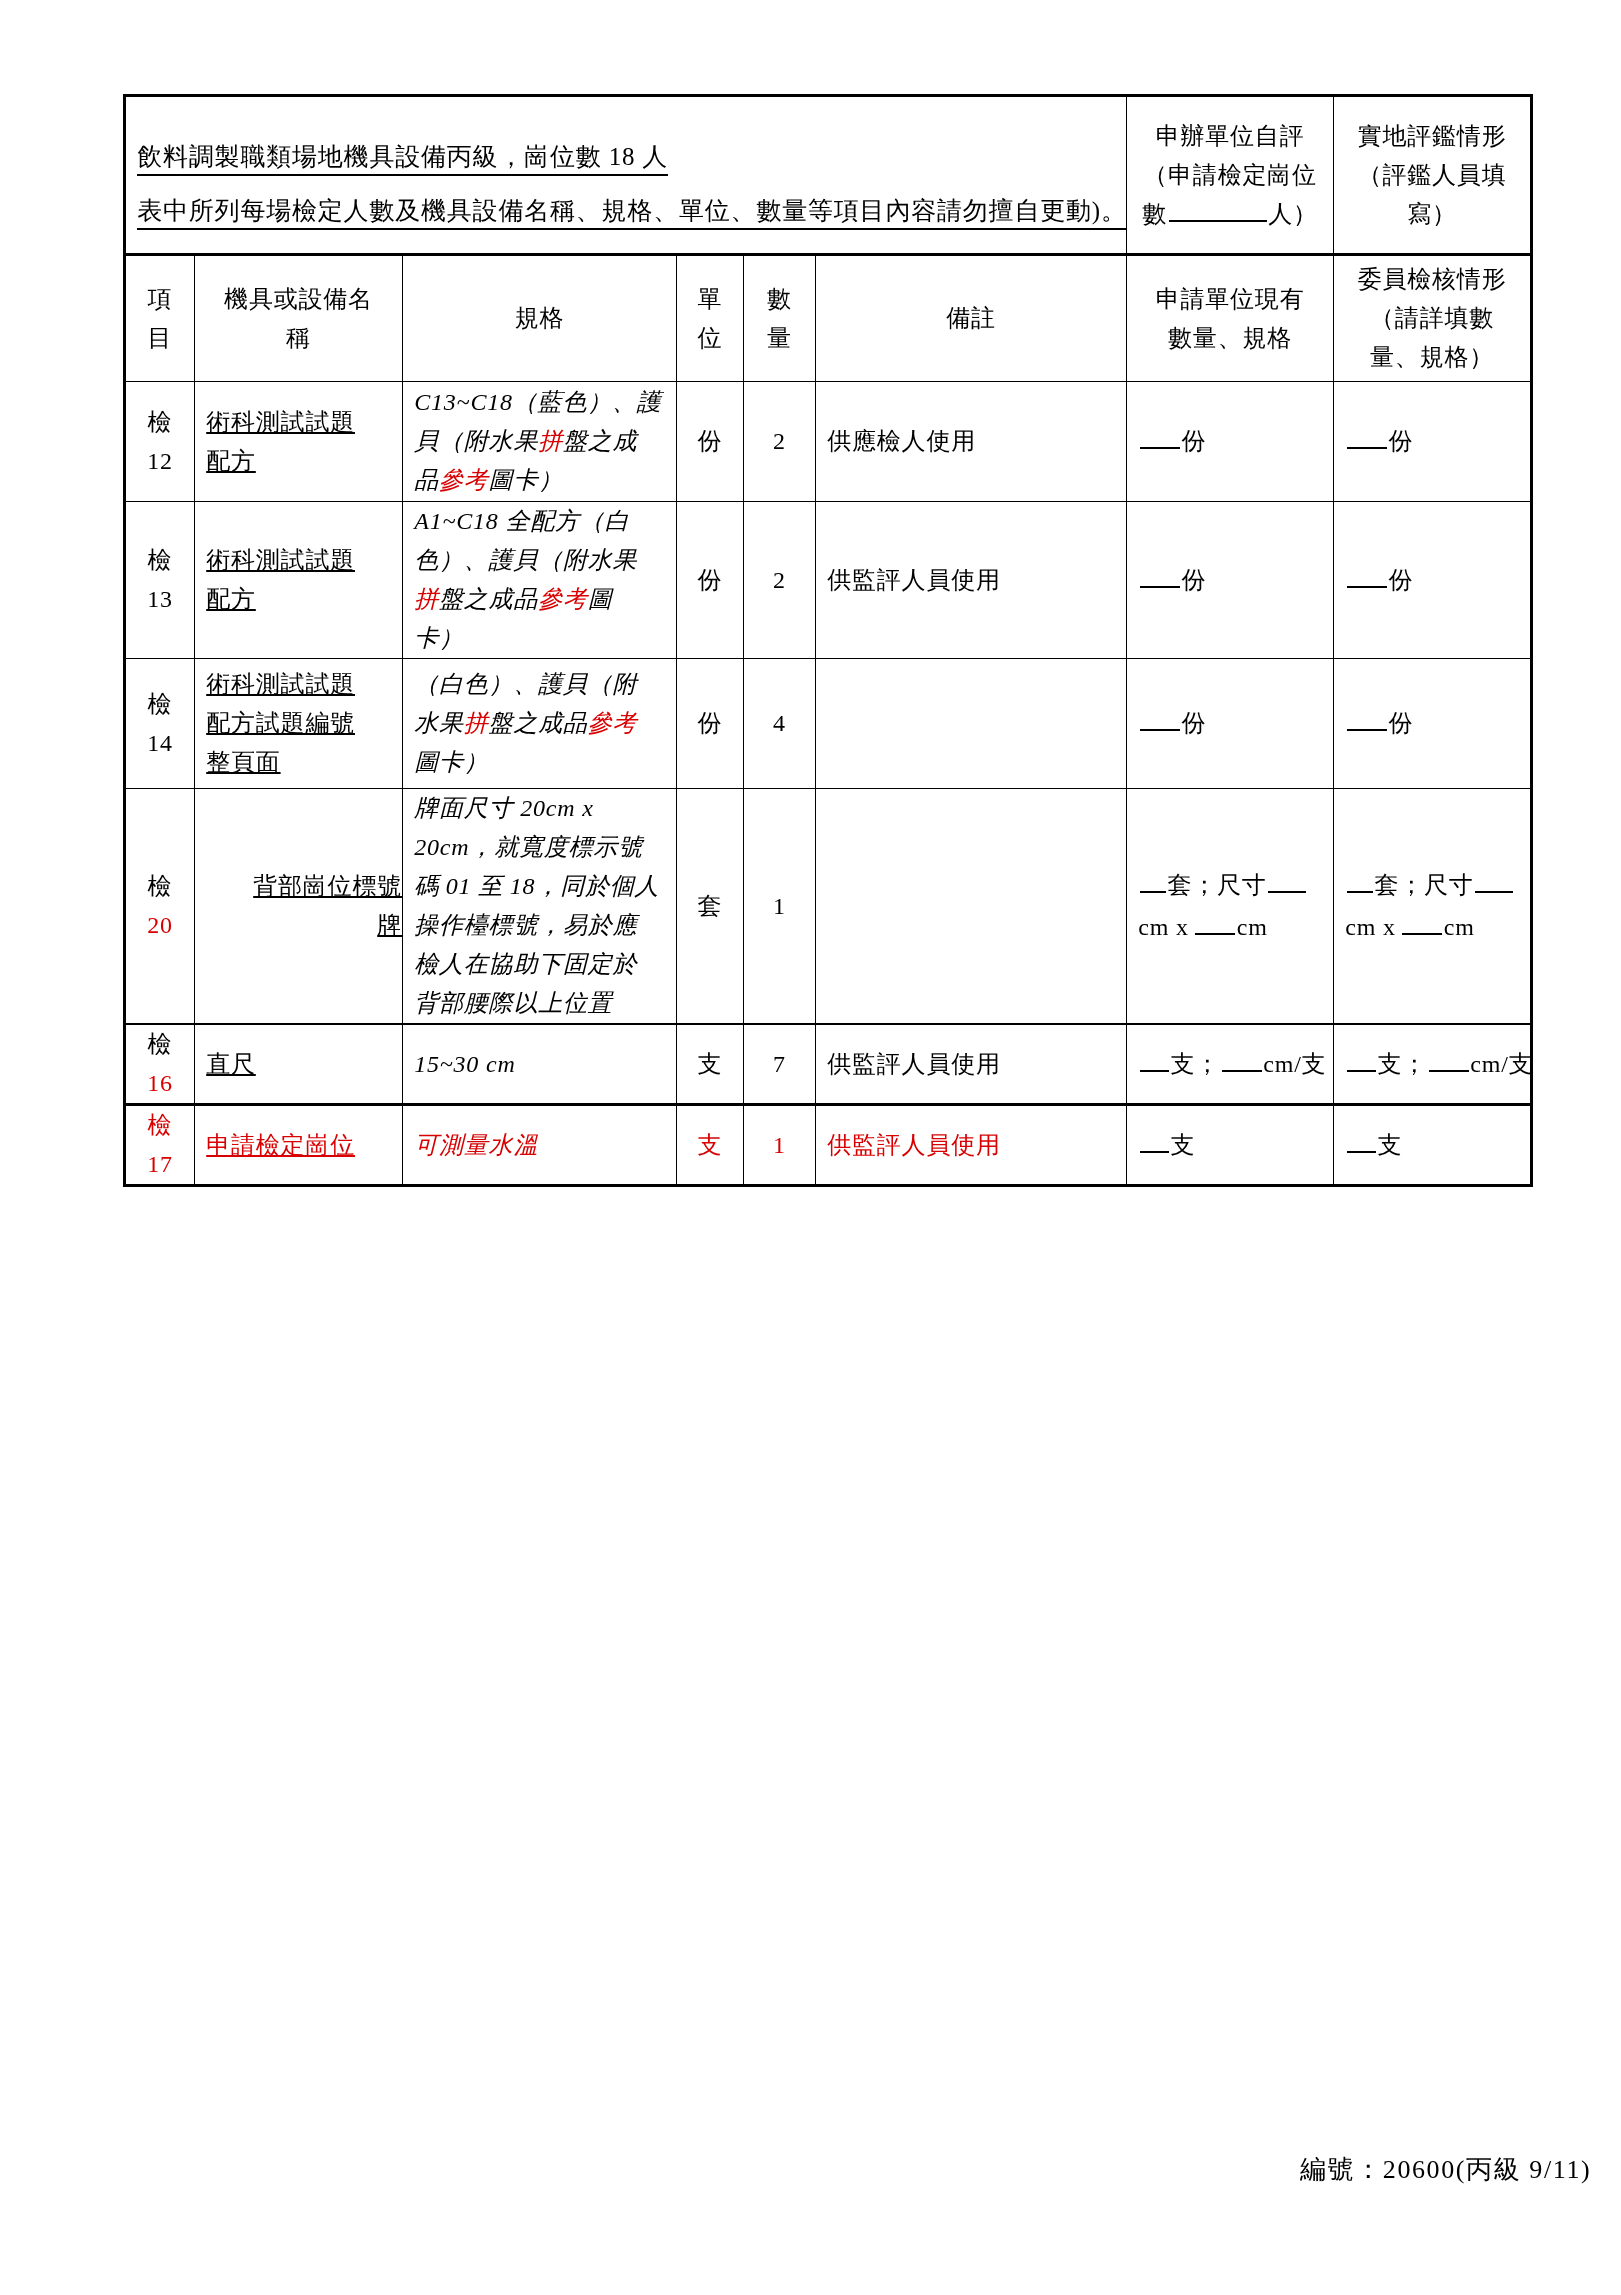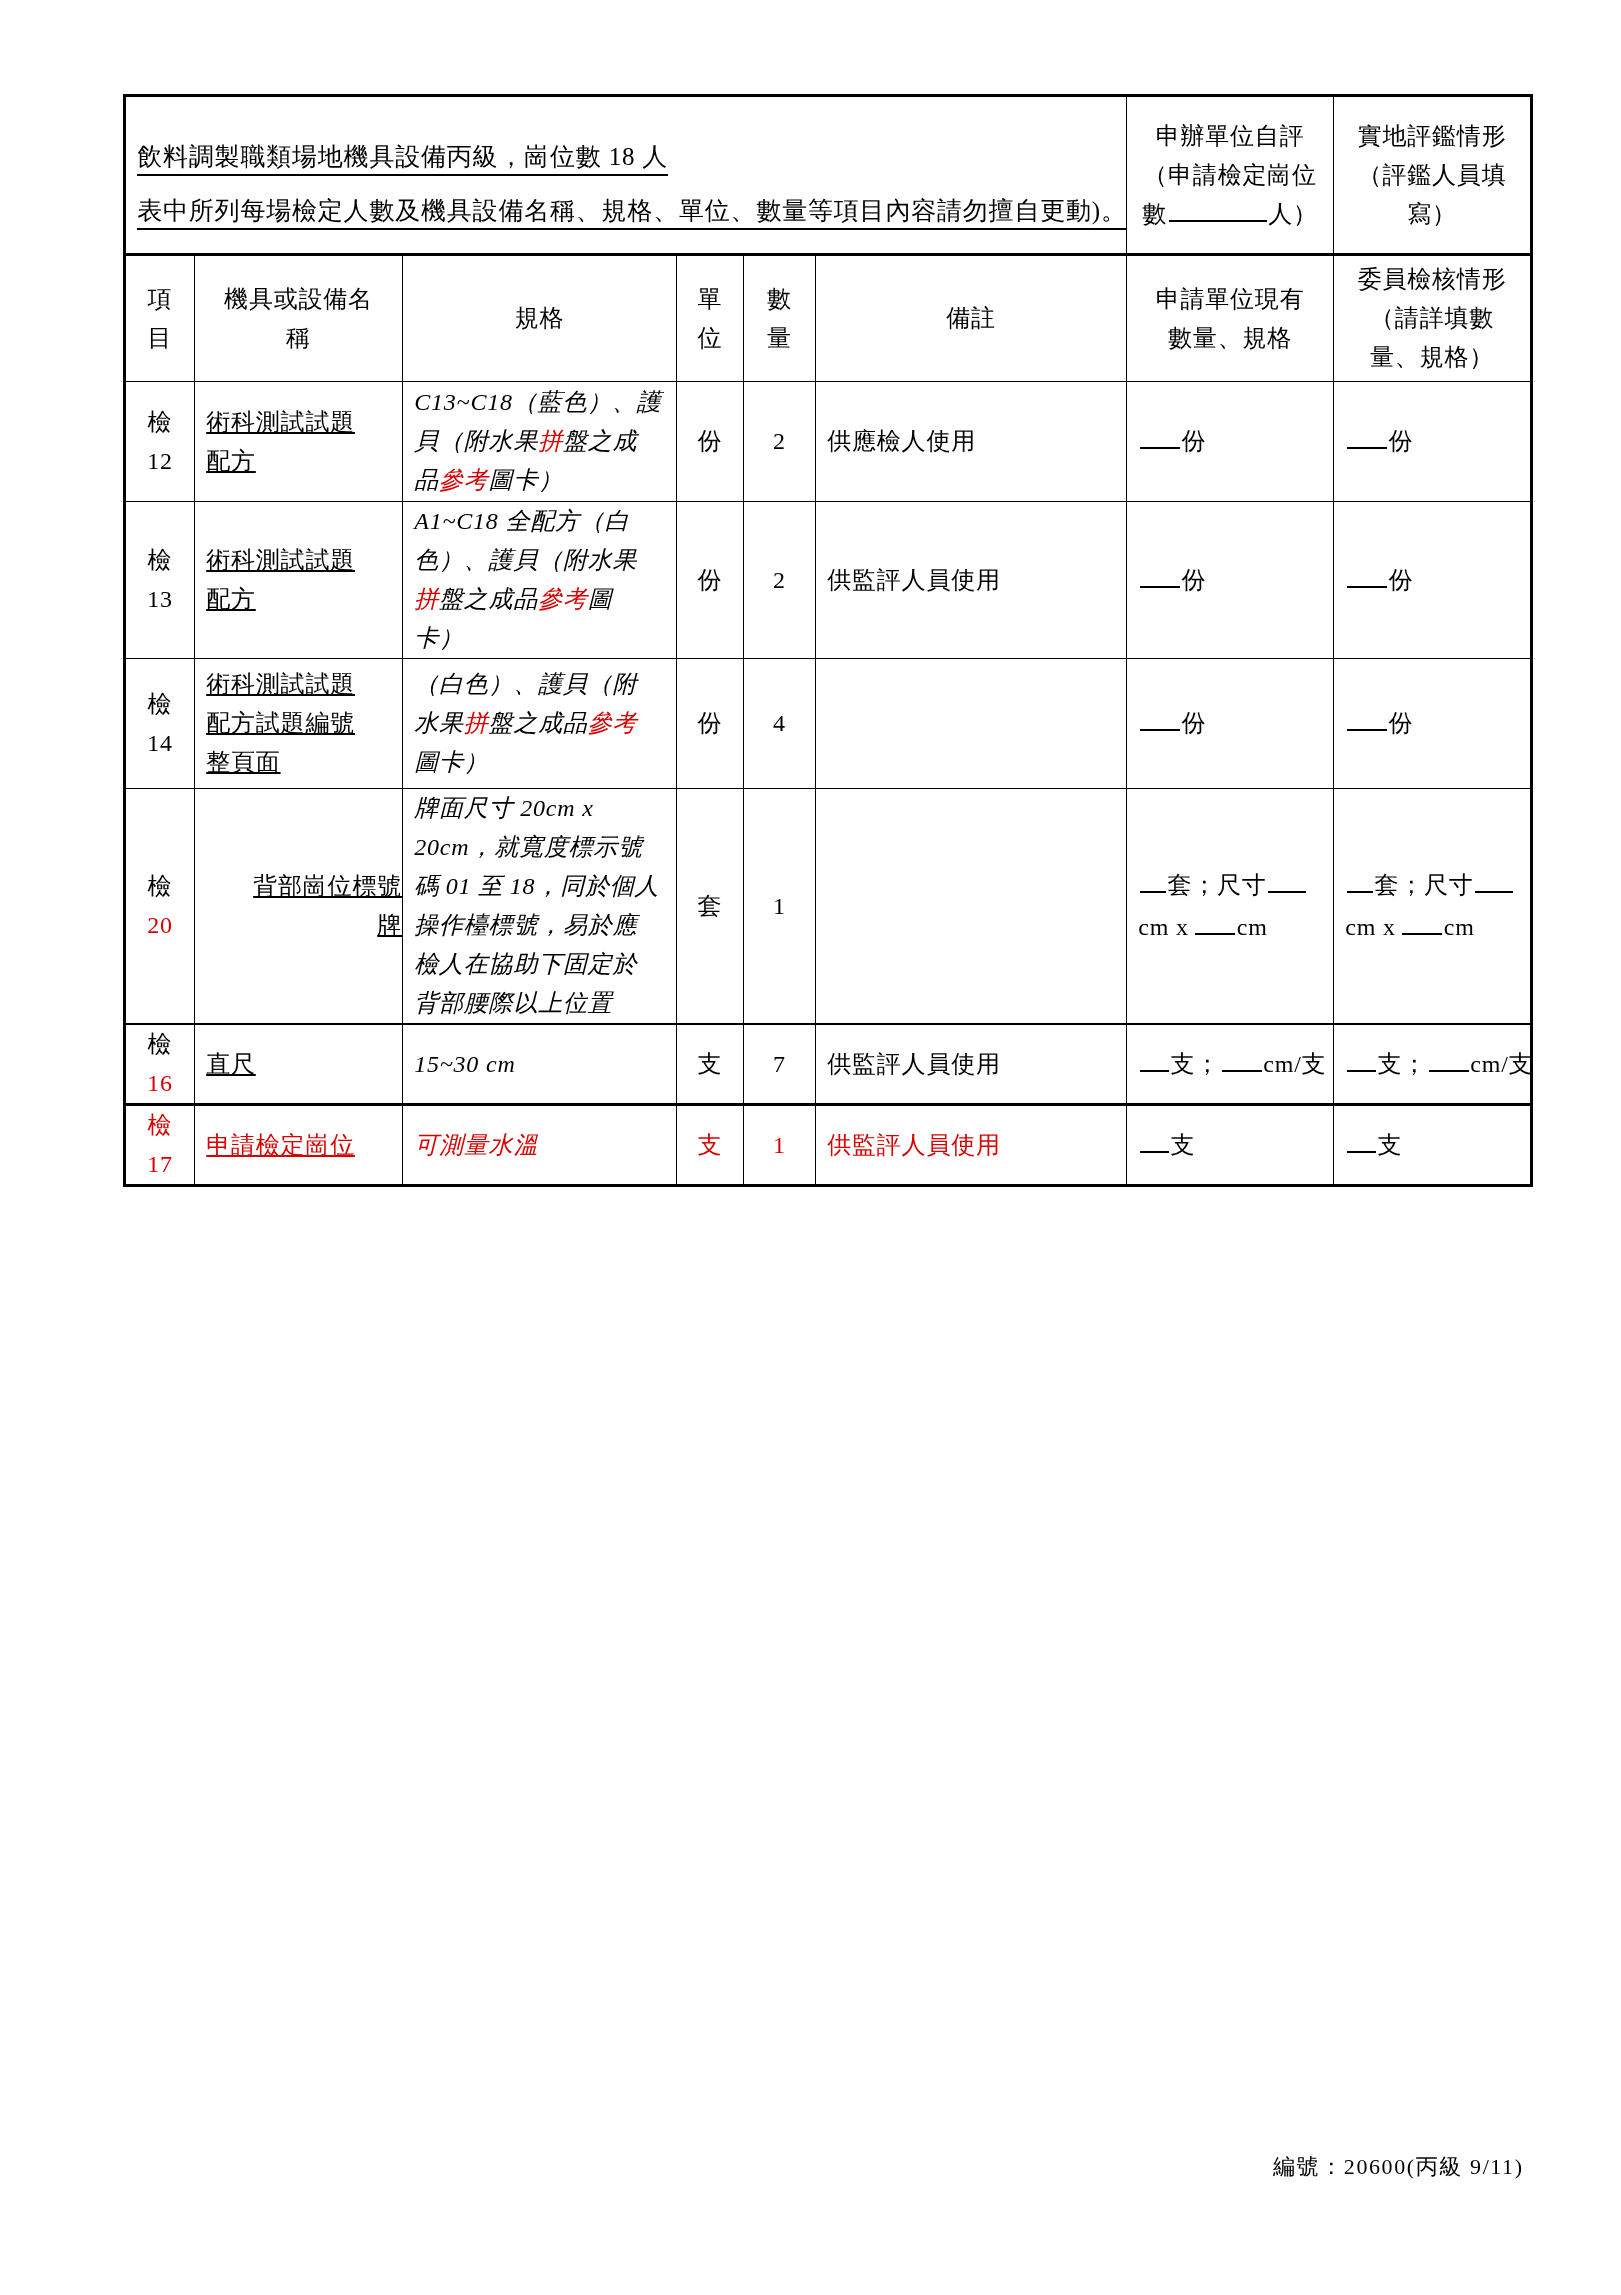--- a/index.html
+++ b/index.html
@@ -52,22 +52,22 @@
   
   .bl{
     display:inline-block;
     border-bottom:2.4px solid #000;
     height:24px;
     margin:0 1.6px;
     vertical-align:baseline;
   }
   .blk{display:block;}
   .footer{
-    position:absolute;top:2152px;left:1273px;
-    font-size:22px;letter-spacing:1.6px;white-space:nowrap;
+    position:absolute;top:2152px;left:1300px;
+    font-size:26px;letter-spacing:1.6px;white-space:nowrap;
   }
 </style>
 </head>
 <body>
 
 <div class="page">
 
   <table class="main">
     <colgroup>
       <col style="width:70px">

